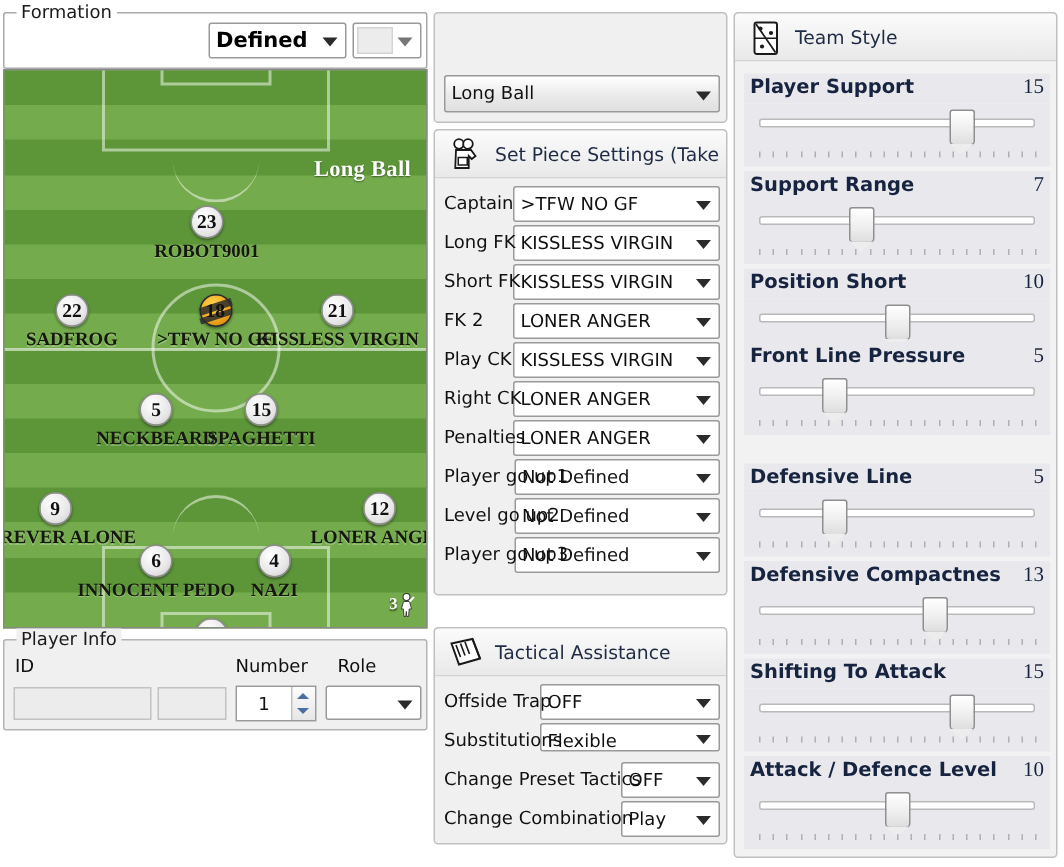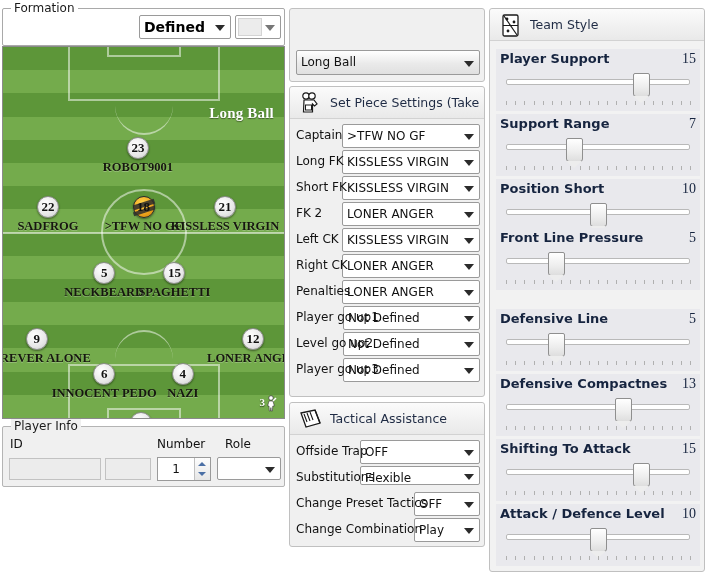--- a/index.html
+++ b/index.html
@@ -409,21 +409,21 @@
             <span class="txt" style="line-height: 22px; right: 20px;">LONER ANGER</span>
             <span class="arrow"></span>
           </div>
           <span class="rlbl">FK 2</span>
         </div>
         <div class="row" style="top: 140px;">
           <div class="combo white" style="left: 52px; width: 138px; height: 24px;">
             <span class="txt" style="line-height: 22px; right: 20px;">KISSLESS VIRGIN</span>
             <span class="arrow"></span>
           </div>
-          <span class="rlbl">Left CK</span>
+          <span class="rlbl">Play CK</span>
         </div>
         <div class="row" style="top: 166px;">
           <div class="combo white" style="left: 52px; width: 138px; height: 24px;">
             <span class="txt" style="line-height: 22px; right: 20px;">LONER ANGER</span>
             <span class="arrow"></span>
           </div>
           <span class="rlbl">Right CK</span>
         </div>
         <div class="row" style="top: 192px;">
           <div class="combo white" style="left: 52px; width: 138px; height: 24px;">
@@ -449,21 +449,21 @@
         <div class="row" style="top: 270px;">
           <div class="combo white" style="left: 53px; width: 137px; height: 24px;">
             <span class="txt" style="line-height: 22px; right: 20px;">Not Defined</span>
             <span class="arrow"></span>
           </div>
           <span class="rlbl">Player go up3</span>
         </div>
       </div>
   </div>
 
-  <div class="panel" id="tactical-panel" style="left:289px; top:402px; width:196px; height:145px;">
+  <div class="panel" id="tactical-panel" style="left:289px; top:418px; width:196px; height:145px;">
     <div class="panel-head">
       <span class="picon">
         <svg width="28" height="25" viewBox="0 0 28 25">
           <path d="M3 6 l14-3 5 13 -14 4z" fill="#fff" stroke="#1a1a1a" stroke-width="1.3"></path>
           <path d="M6 7 l3 8 M9 6 l3 8 M12 5 l3 8" stroke="#1a1a1a" stroke-width="1.1"></path>
           <path d="M17 3 l5 13" stroke="#1a1a1a" stroke-width="1.3"></path>
         </svg>
       </span>
       <span class="ptitle">Tactical Assistance</span>
     </div>

